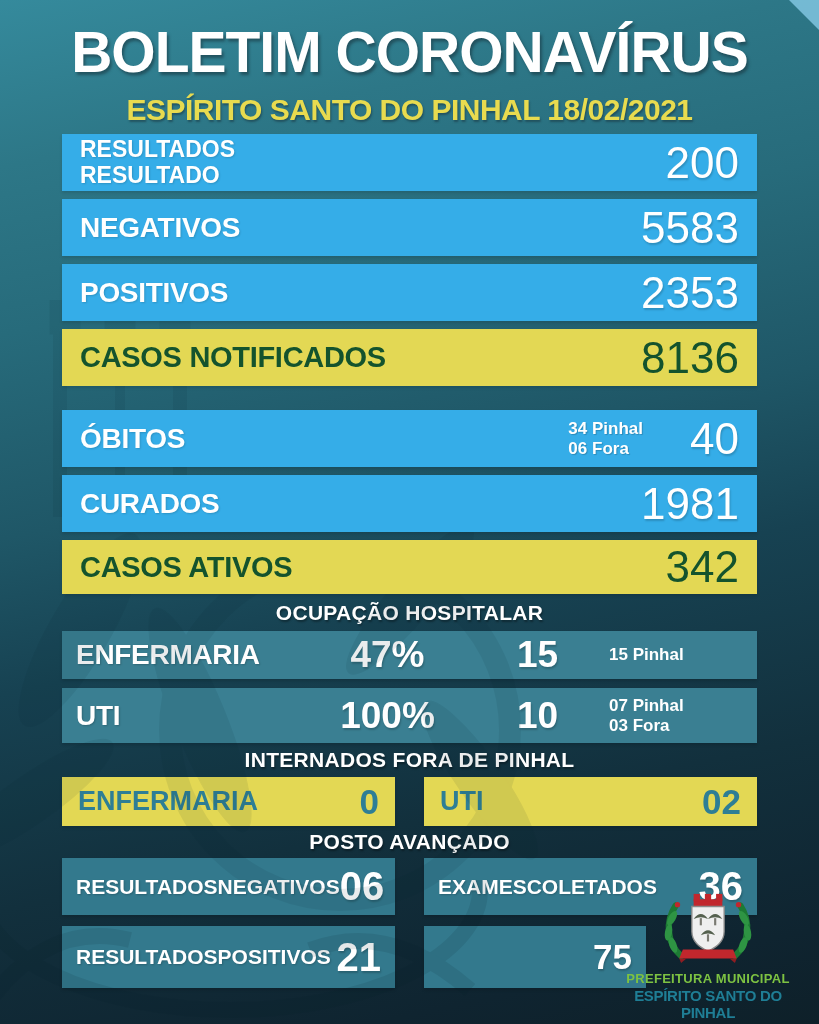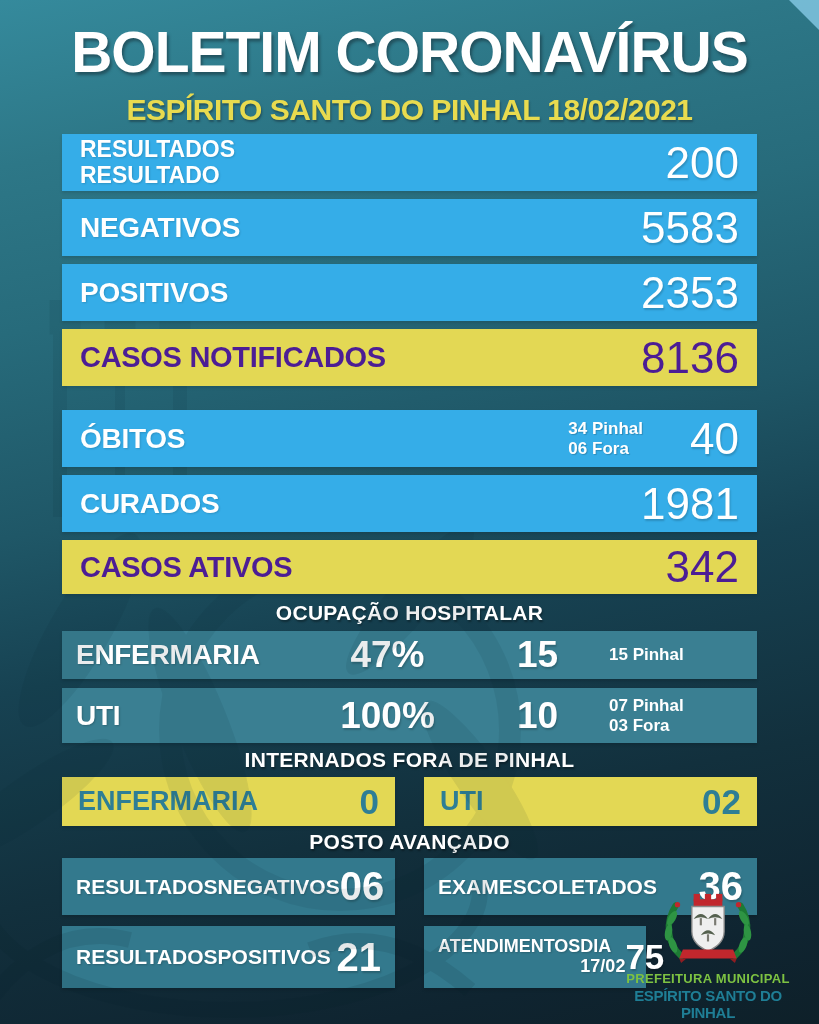--- a/index.html
+++ b/index.html
@@ -17,21 +17,21 @@
   .hdr{position:relative; padding-top:12px; text-align:center;}
   .title{margin:12px; color:#fff; font-size:57px; font-weight:bold; letter-spacing:-1px; line-height:1.0;
     text-shadow:2px 3px 3px rgba(25,55,65,0.6);}
   .subtitle{margin:4px 0 0; color:#e8db4f; font-size:30px; font-weight:bold; letter-spacing:-0.5px;
     text-shadow:1px 2px 2px rgba(25,55,65,0.55);}
   
   .stats{position:relative; margin:7px 62px 0;}
   .row{display:flex; align-items:center; height:57px; padding:0 18px; margin-bottom:8px;
     box-shadow:0 2px 3px rgba(0,0,0,0.12);}
   .row.blue{background:#35ade8; color:#fff;}
-  .row.yellow{background:#e3d854; color:#4c1d95;text-align:right;}
+  .row.yellow{background:#e3d854; color:#14532d;text-align:right;}
   .row .lbl{font-size:28px; font-weight:bold; letter-spacing:-0.3px; text-shadow:1px 1px 2px rgba(0,0,0,0.15);}
   .row.yellow .lbl{text-shadow:none; font-size:29px;}
   .row .lbl2{display:flex; flex-direction:column; font-size:23px; font-weight:bold; line-height:1.1;
     text-shadow:1px 1px 2px rgba(0,0,0,0.15);}
   .row .val{margin-left:auto; font-size:44px; font-weight:normal; text-shadow:1px 2px 2px rgba(0,0,0,0.18);}
   .row.yellow .val{text-shadow:none;}
   .row .note{margin-left:auto; display:flex; flex-direction:column; font-size:17px; font-weight:bold;
     line-height:1.15; text-shadow:1px 1px 1px rgba(0,0,0,0.2);}
   .row .note + .val{margin-left:0; min-width:96px; text-align:right;}
   .mb-big{margin-bottom:24px;}
@@ -212,24 +212,20 @@
 
   <div class="duo prow2">
     <div class="tbox left">
       <div class="lbl2">
         <span>RESULTADOS</span>
         <span>POSITIVOS</span>
       </div>
       <div class="val">21</div>
     </div>
     <div class="tbox small">
-      <div class="lbl2">
-        <span>ATENDIMENTOS</span>
-        <span>DIA 17/02</span>
-      </div>
       <div class="val">75</div>
     </div>
   </div>
 
   <div class="logo">
     <svg width="112" height="70" viewBox="0 0 120 78">
 
       <g fill="none" stroke="#1d7a34" stroke-width="7" stroke-linecap="round">
         <path d="M30,70 C14,56 12,32 24,14"></path>
         <path d="M90,70 C106,56 108,32 96,14"></path>

